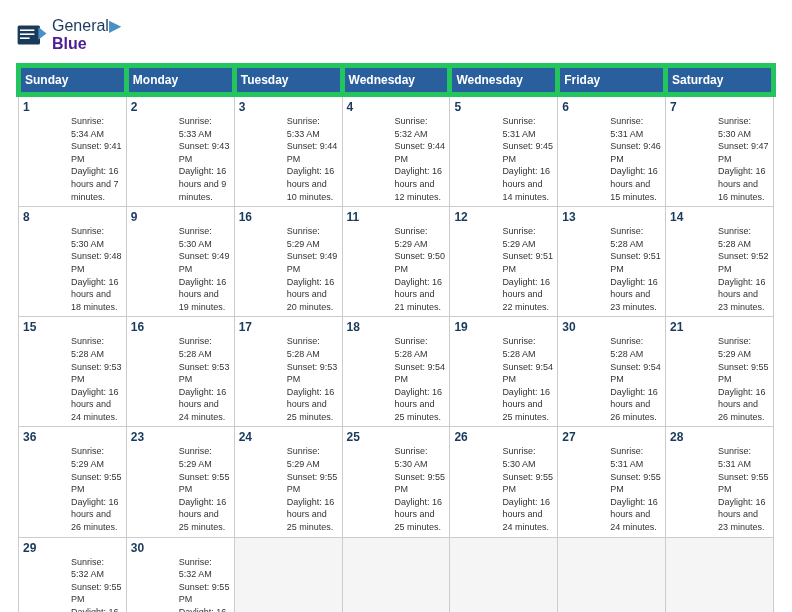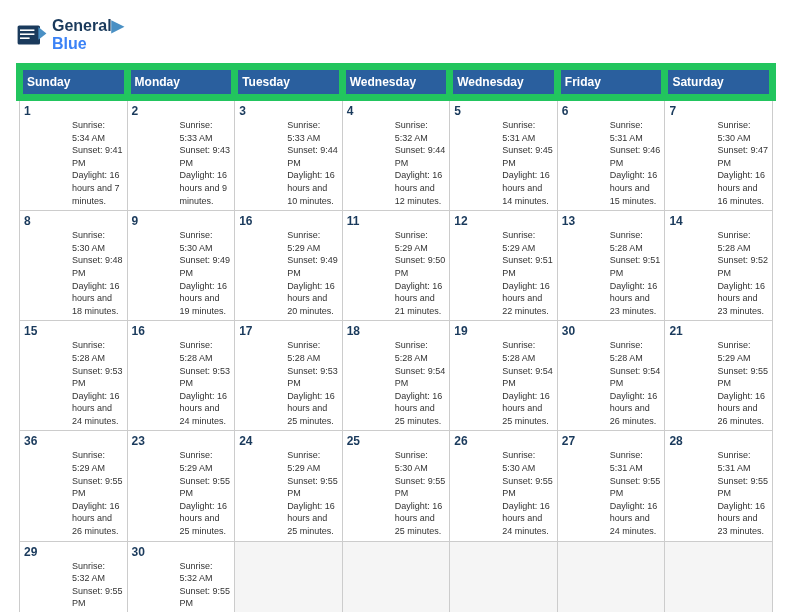--- a/index.html
+++ b/index.html
@@ -50,21 +50,21 @@
       width: 100%;
       table-layout: fixed;
     }
     .calendar th {
       background: #2a5f9e;
       color: #fff;
       font-size: 12px;
       font-weight: bold;
       padding: 5px 4px;
       text-align: left;
-      border: 7px solid #22c55e;
+      border: 5px solid #22c55e;
     }
     .calendar td {
       border: 1px solid #ccc;
       vertical-align: top;
       padding: 3px 4px;
       font-size: 9.5px;
       color: #333;
       background: #fff;
       height: 82px;
     }
@@ -92,22 +92,22 @@
   <div class="header">
     <div class="logo">
       <svg class="logo-icon" viewBox="0 0 40 40">
         <rect x="2" y="8" width="28" height="24" rx="2" fill="#1a3a5c"></rect>
         <polygon points="28,10 38,18 28,26" fill="#4a90c4"></polygon>
         <rect x="5" y="13" width="18" height="2" fill="#fff"></rect>
         <rect x="5" y="18" width="18" height="2" fill="#fff"></rect>
         <rect x="5" y="23" width="12" height="2" fill="#fff"></rect>
       </svg>
       <div>
-        <div style="font-size:16px;font-weight:bold;color:#1a3a5c;">General<span style="color:#4a90c4;">▶</span></div>
-        <div style="font-size:16px;font-weight:bold;color:#3b82f6;">Blue</div>
+        <div style="font-size:16px;font-weight:normal;color:#1a3a5c;">General<span style="color:#4a90c4;">▶</span></div>
+        <div style="font-size:16px;font-weight:bold;color:#4c1d95;">Blue</div>
       </div>
     </div>
     <div class="title-block">
       <div class="month-title"></div>
       <div class="location"></div>
     </div>
   </div>
 
   <table class="calendar" id="calendar-table">
     <thead id="cal-head">

